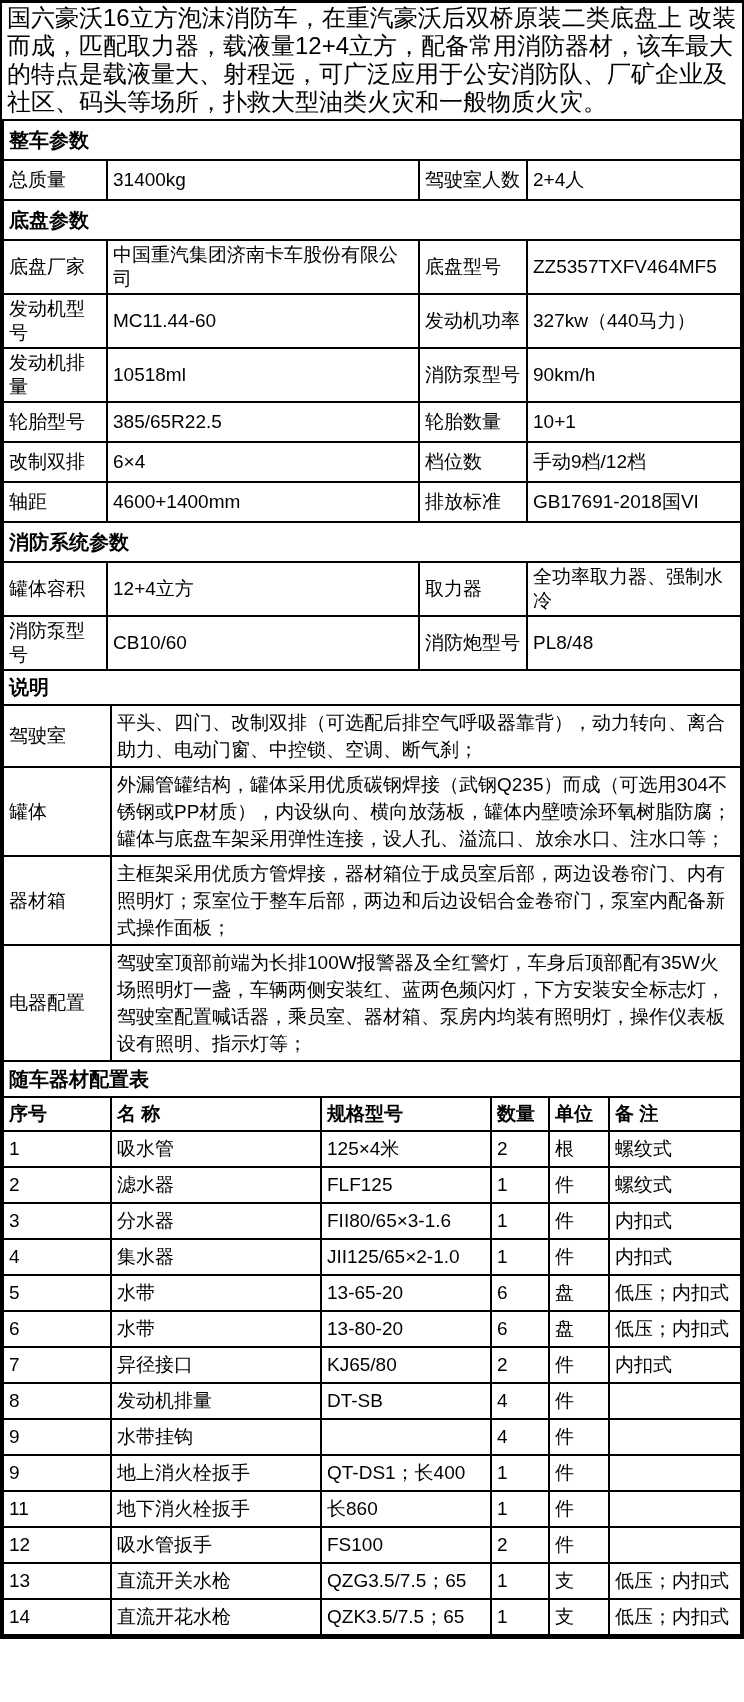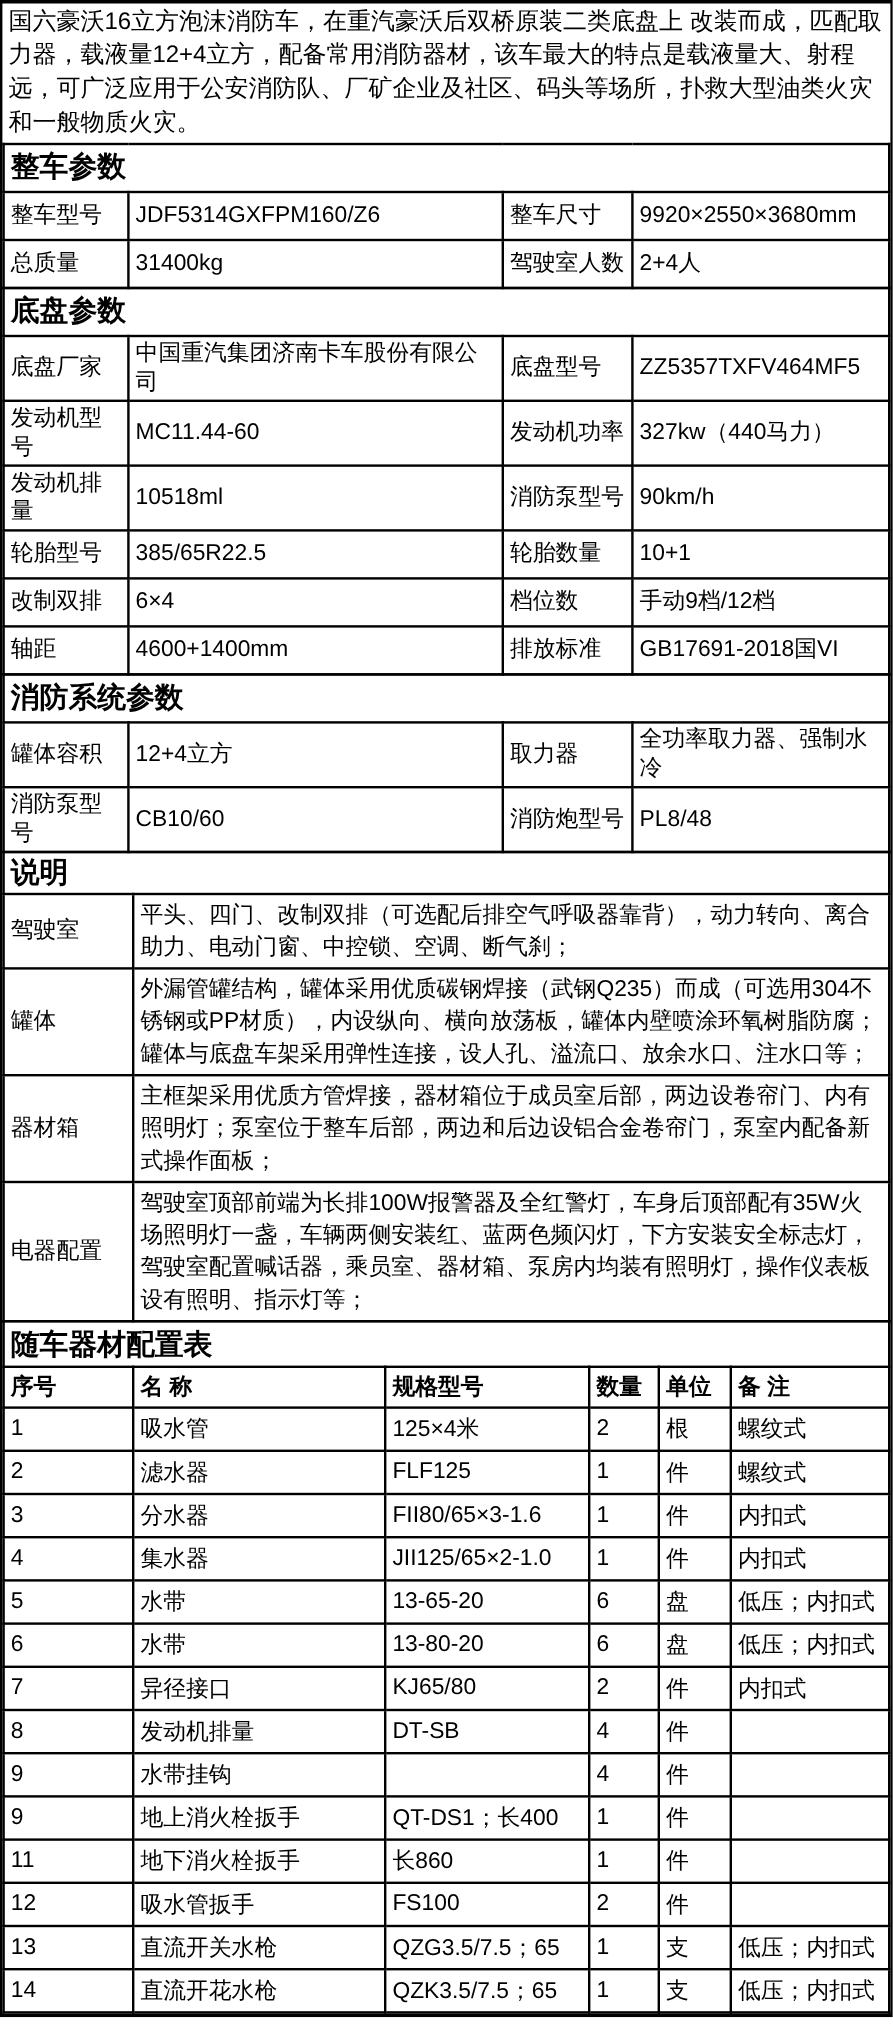--- a/index.html
+++ b/index.html
@@ -8,21 +8,21 @@
     box-sizing: border-box;
     width: 744px;
     border: 2px solid #000;
     border-top-width: 3px;
     border-bottom-width: 3px;
     font-family: "Liberation Sans", "DejaVu Sans", sans-serif;
     color: #000;
     background: #fff;
   }
   .intro {
-    font-size: 20px;
+    font-size: 24px;
     line-height: 28px;
     padding: 1px 4px 3px 5px;
     letter-spacing: 0;
   }
   table {
     border-collapse: collapse;
     table-layout: fixed;
     width: 100%;
     margin-top: -2px;
   }
@@ -32,21 +32,21 @@
     padding: 2px 5px;
     font-size: 19px;
     font-weight: normal;
     text-align: left;
     vertical-align: middle;
     overflow: hidden;
     word-break: break-all;
   }
   tr.section-row td {
     font-weight: bold;
-    font-size: 24px;
+    font-size: 20px;
     height: 27px;
     padding-left: 5px;
   }
   table.spec td { height: 34px; line-height: 24px; }
   table.notes td { line-height: 27px; padding-top: 3px; padding-bottom: 3px; }
   table.notes td.note-label { line-height: 24px; }
   table.equip th { font-weight: bold; height: 28px; }
   table.equip td { height: 30px; }
   
 </style>
@@ -64,26 +64,20 @@
         <col style="width:108px">
         <col style="width:214px">
       </colgroup>
     <tbody>
       <tr class="section-row">
         <td colspan="4">整车参数</td>
       </tr>
     </tbody>
     <tbody>
         <tr>
-          <td class="note-label">整车型号</td>
-          <td>JDF5314GXFPM160/Z6</td>
-          <td>整车尺寸</td>
-          <td>9920×2550×3680mm</td>
-        </tr>
-        <tr>
           <td class="note-label">总质量</td>
           <td>31400kg</td>
           <td>驾驶室人数</td>
           <td>2+4人</td>
         </tr>
       </tbody>
   </table>
 
   <table class="spec">
     <colgroup>

